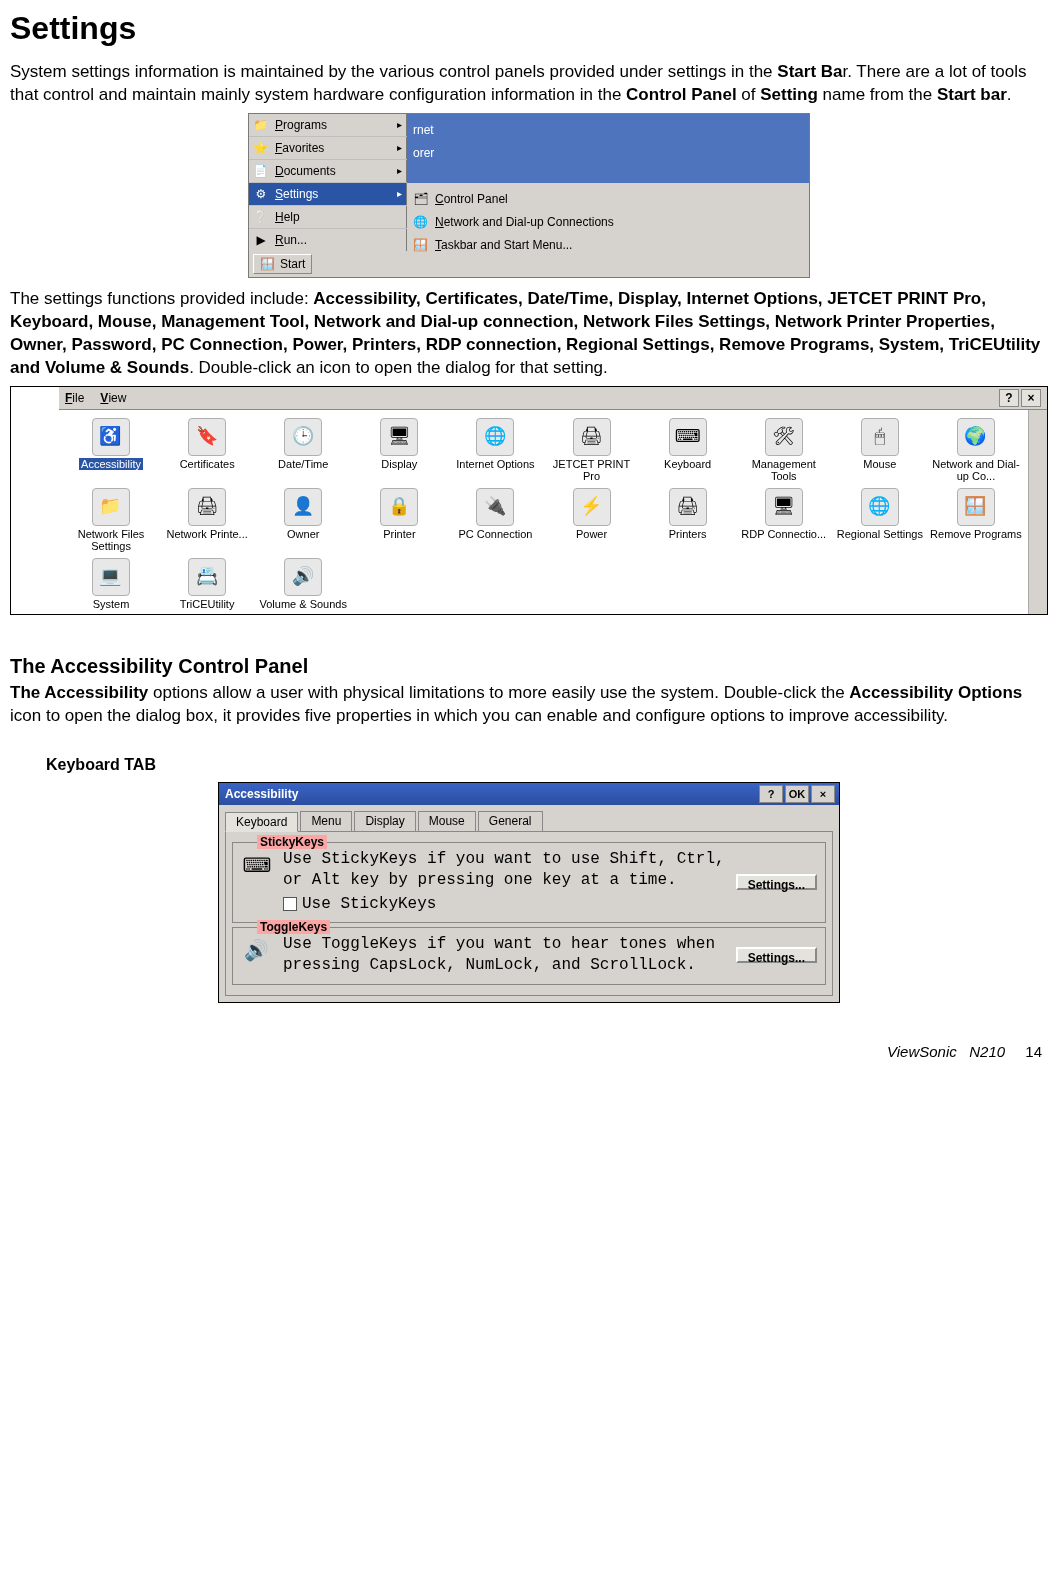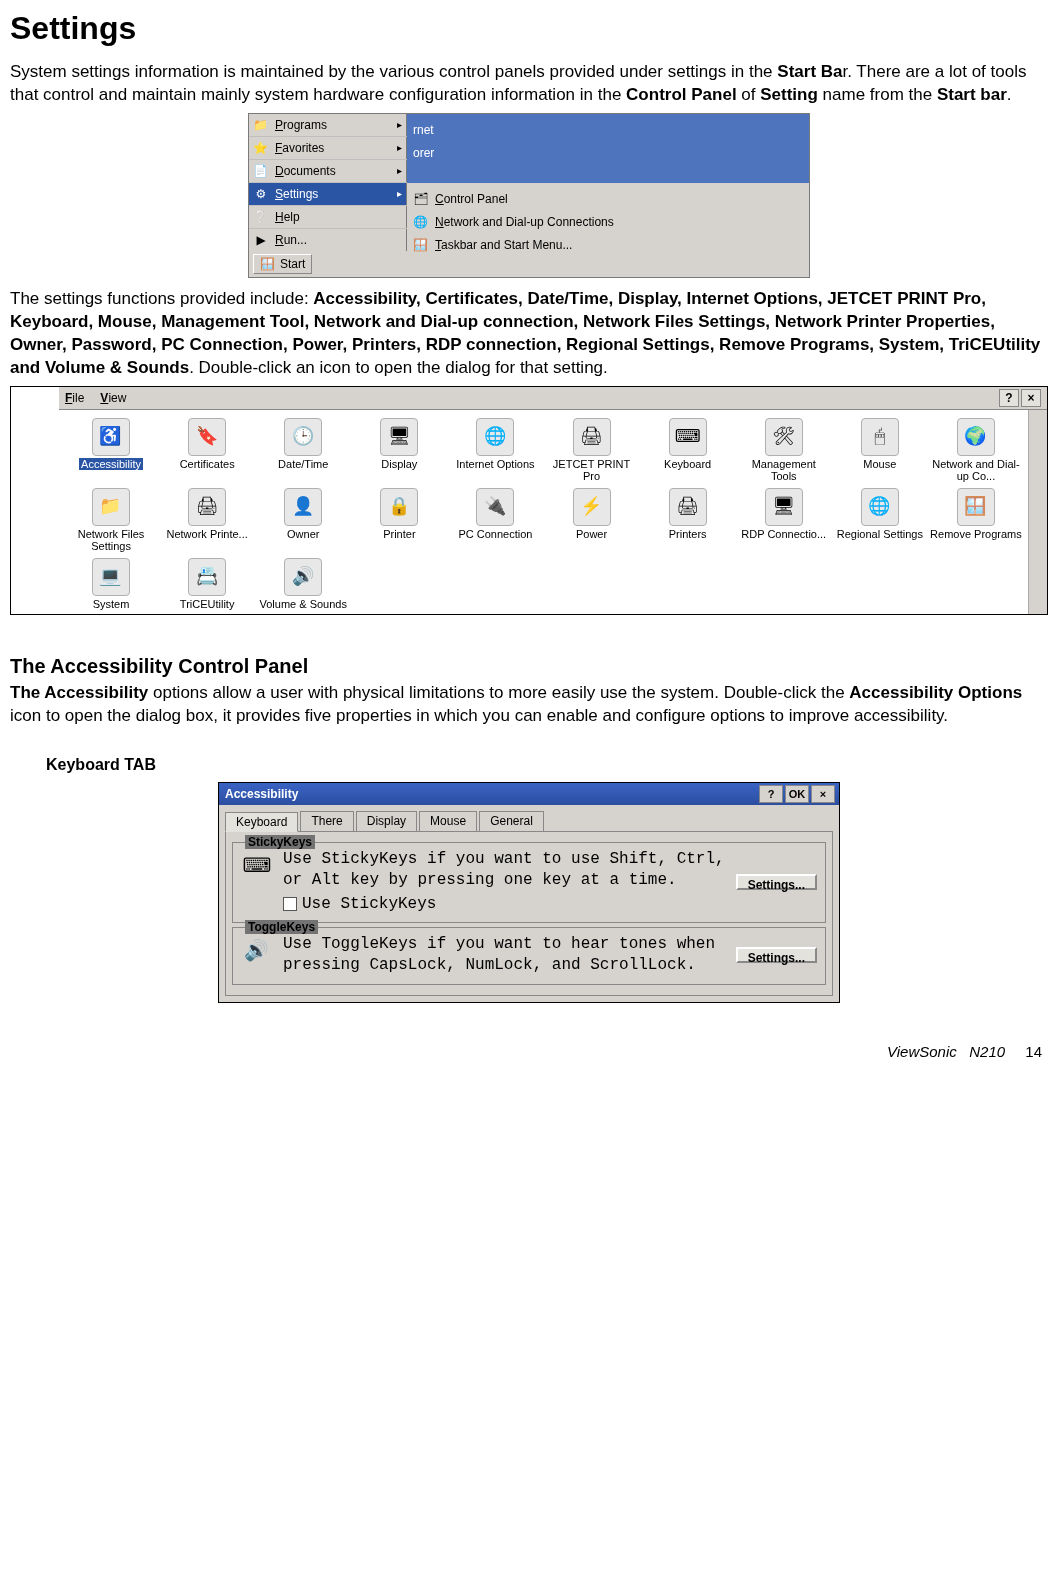--- a/index.html
+++ b/index.html
@@ -126,21 +126,21 @@
     background:#d6d3ce; border:1px solid #888; border-bottom:none;
     padding:2px 10px; font-size:12px;
   }
   .acc-tab.sel { background:#e4e2dd; font-weight:normal; border-bottom:1px solid #e4e2dd; position:relative; top:1px; }
   .acc-panel { border:1px solid #888; margin:0 6px 6px 6px; padding:6px; background:#d6d3ce; }
   .acc-group {
     border:1px solid #888; margin:4px 0; padding:6px 8px 8px 8px; position:relative;
     display:flex; align-items:flex-start; gap:10px;
   }
   .acc-group .legend {
-    position:absolute; top:-8px; left:12px; background:#737373; padding:0 3px; font-weight:bold;
+    position:absolute; top:-8px; left:24px; background:#fca5a5; padding:0 3px; font-weight:bold;
   }
   .acc-text { flex:1; font-size:16px; line-height:1.3;font-family:Liberation Mono, monospace; }
   .acc-check { display:flex; align-items:center; gap:5px; margin-top:3px; }
   .acc-check .box { width:12px; height:12px; border:1px solid #555; background:#fff; }
   .acc-btn {
     border:2px solid #888; border-top-color:#fff; border-left-color:#fff;
     background:#e4e2dd; padding:2px 10px; font-weight:bold; font-size:12px; height:16px;
     align-self:center;
   }
   .acc-icn { width:32px; height:32px; display:flex; align-items:center; justify-content:center; font-size:20px; }
@@ -355,21 +355,21 @@
     <div class="acc-title">
       <span>Accessibility</span>
       <span class="btns">
         <span class="tb">?</span>
         <span class="tb">OK</span>
         <span class="tb">×</span>
       </span>
     </div>
     <div class="acc-tabs">
       <span class="acc-tab sel">Keyboard</span>
-      <span class="acc-tab">There</span>
+      <span class="acc-tab">Menu</span>
       <span class="acc-tab">Display</span>
       <span class="acc-tab">Mouse</span>
       <span class="acc-tab">General</span>
     </div>
     <div class="acc-panel">
       <div class="acc-group">
         <span class="legend">StickyKeys</span>
         <span class="acc-icn">⌨</span>
         <div class="acc-text">
           <div>Use StickyKeys if you want to use Shift, Ctrl, or Alt key by pressing one key at a time.</div>

